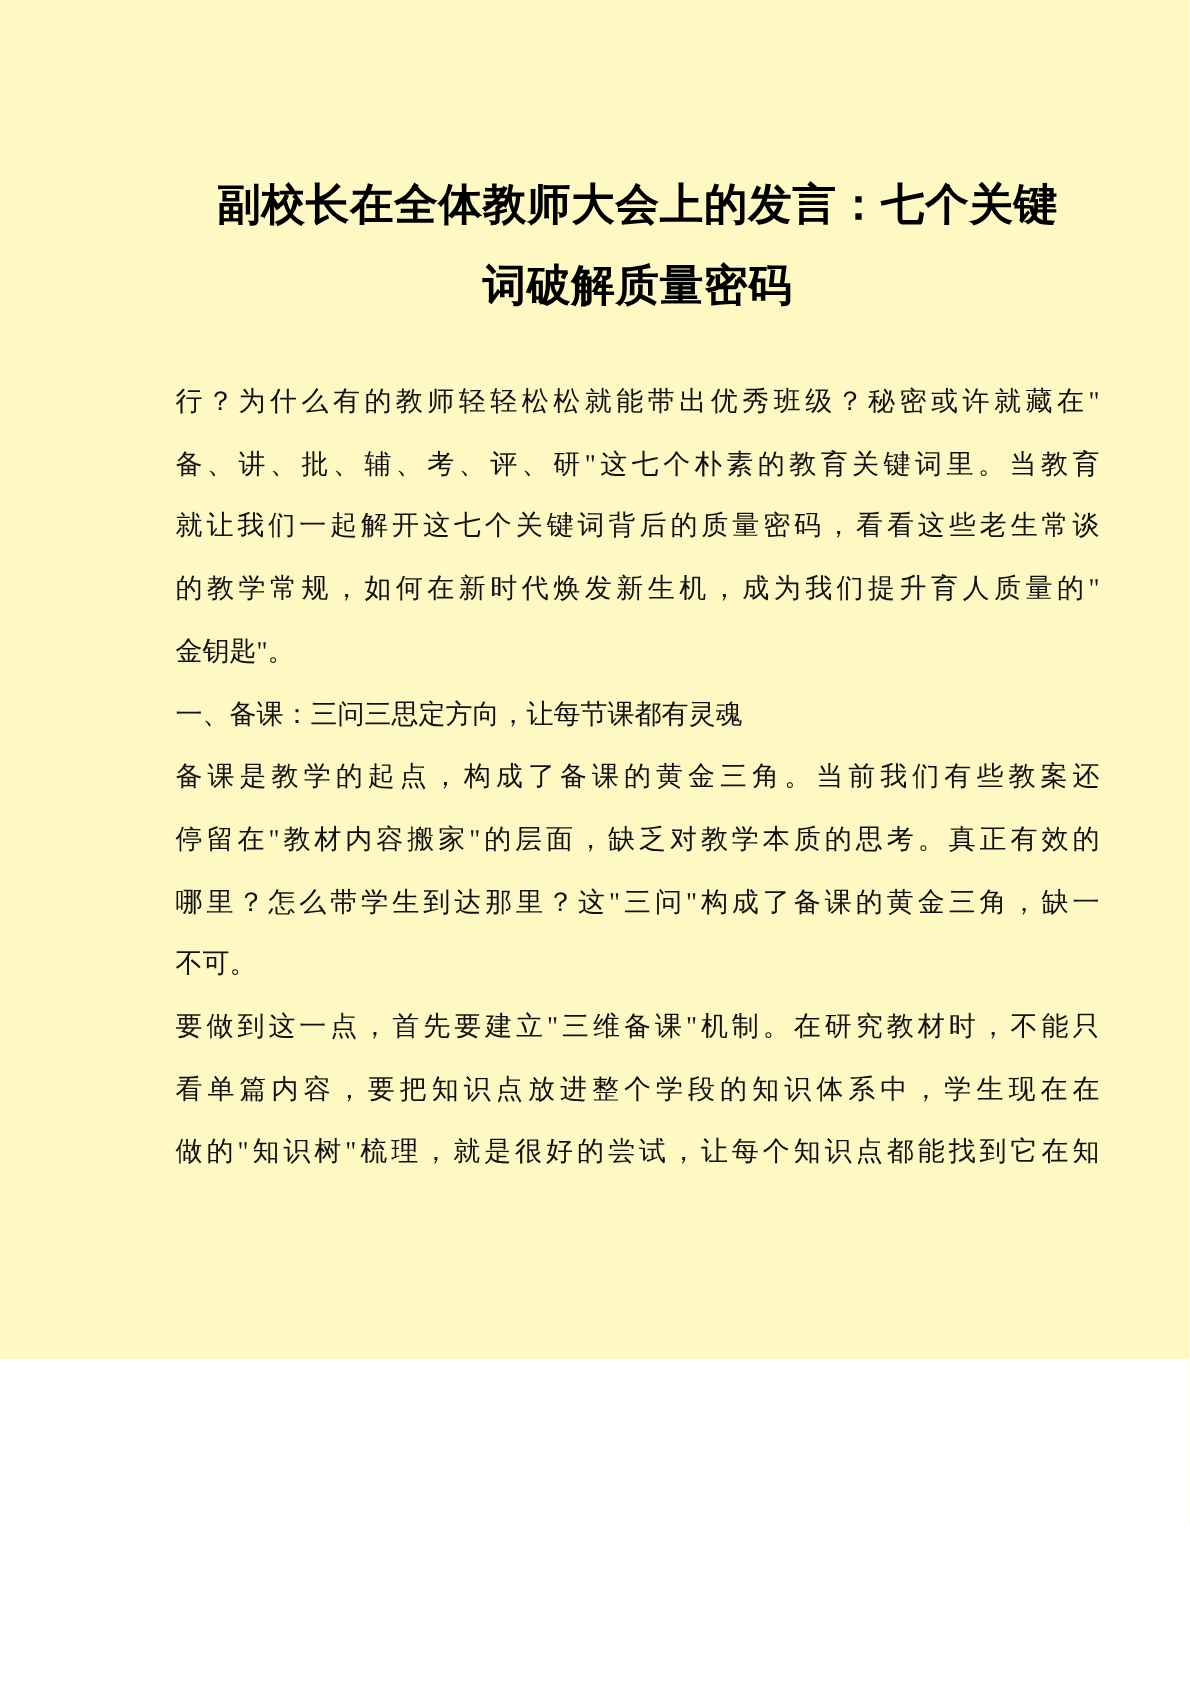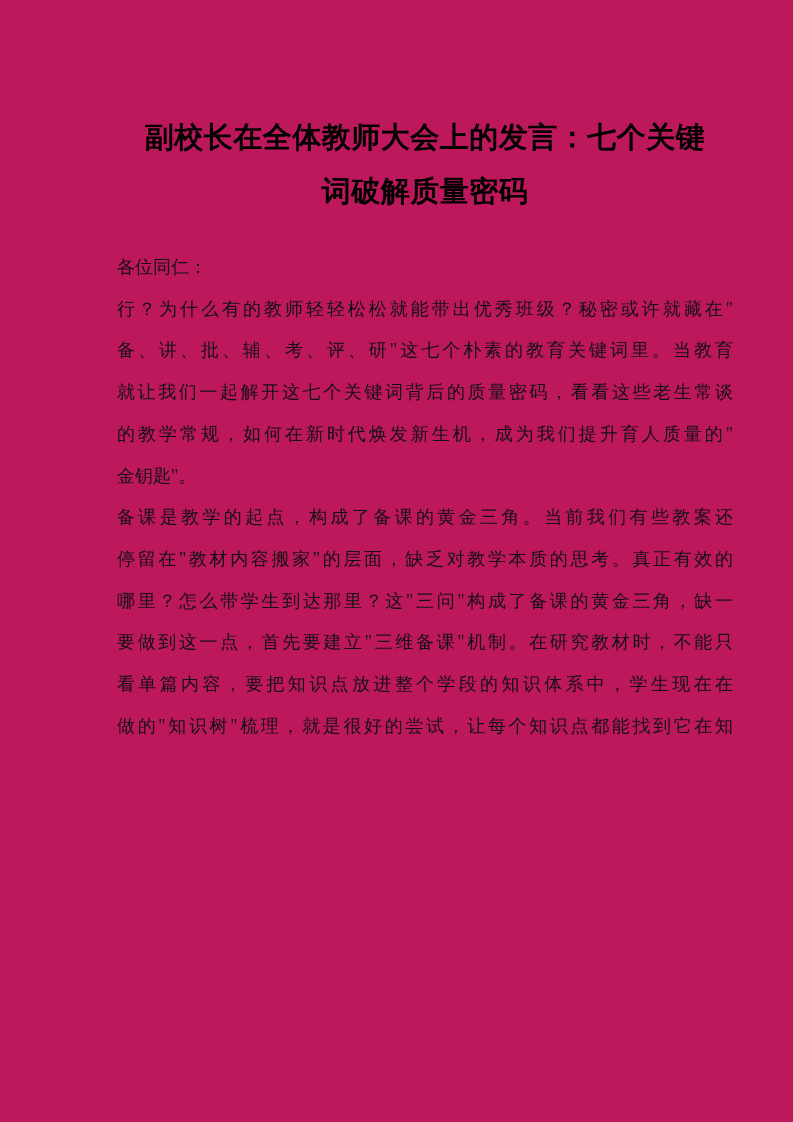--- a/index.html
+++ b/index.html
@@ -3,22 +3,22 @@
 <meta charset="utf-8">
 <style>
   html, body {
     margin: 0;
     padding: 0;
     background: #ffffff;
   }
   .page {
     position: relative;
     width: 793px;
-    height: 1122px;
-    background: #be185d;
+    height: 906px;
+    background: #fef9c3;
     box-sizing: border-box;
     padding: 110px 60px 0 117px;
     overflow: hidden;
   }
   .doc-title {
     font-family: "Liberation Sans", "DejaVu Sans", sans-serif;
     font-weight: bold;
     font-size: 29px;
     line-height: 54px;
     color: #000000;
@@ -48,38 +48,39 @@
 
 <div class="page">
 
   <div class="doc-title">
     <div class="t-line">副校长在全体教师大会上的发言：七个关键</div>
     <div class="t-line">词破解质量密码</div>
   </div>
 
   <div class="doc-body">
 
-    <div class="para">
-      <div class="line">各位同仁：</div>
-    </div>
 
 
     <div class="para">
       <div class="line j">行？为什么有的教师轻轻松松就能带出优秀班级？秘密或许就藏在"</div>
       <div class="line j">备、讲、批、辅、考、评、研"这七个朴素的教育关键词里。当教育</div>
       <div class="line j">就让我们一起解开这七个关键词背后的质量密码，看看这些老生常谈</div>
       <div class="line j">的教学常规，如何在新时代焕发新生机，成为我们提升育人质量的"</div>
       <div class="line">金钥匙"。</div>
     </div>
 
+    <div class="para">
+      <div class="line">一、备课：三问三思定方向，让每节课都有灵魂</div>
+    </div>
 
     <div class="para">
       <div class="line j">备课是教学的起点，构成了备课的黄金三角。当前我们有些教案还</div>
       <div class="line j">停留在"教材内容搬家"的层面，缺乏对教学本质的思考。真正有效的</div>
       <div class="line j">哪里？怎么带学生到达那里？这"三问"构成了备课的黄金三角，缺一</div>
+      <div class="line">不可。</div>
     </div>
 
     <div class="para">
       <div class="line j">要做到这一点，首先要建立"三维备课"机制。在研究教材时，不能只</div>
       <div class="line j">看单篇内容，要把知识点放进整个学段的知识体系中，学生现在在</div>
       <div class="line j">做的"知识树"梳理，就是很好的尝试，让每个知识点都能找到它在知</div>
     </div>
 
   </div>
 </div>

